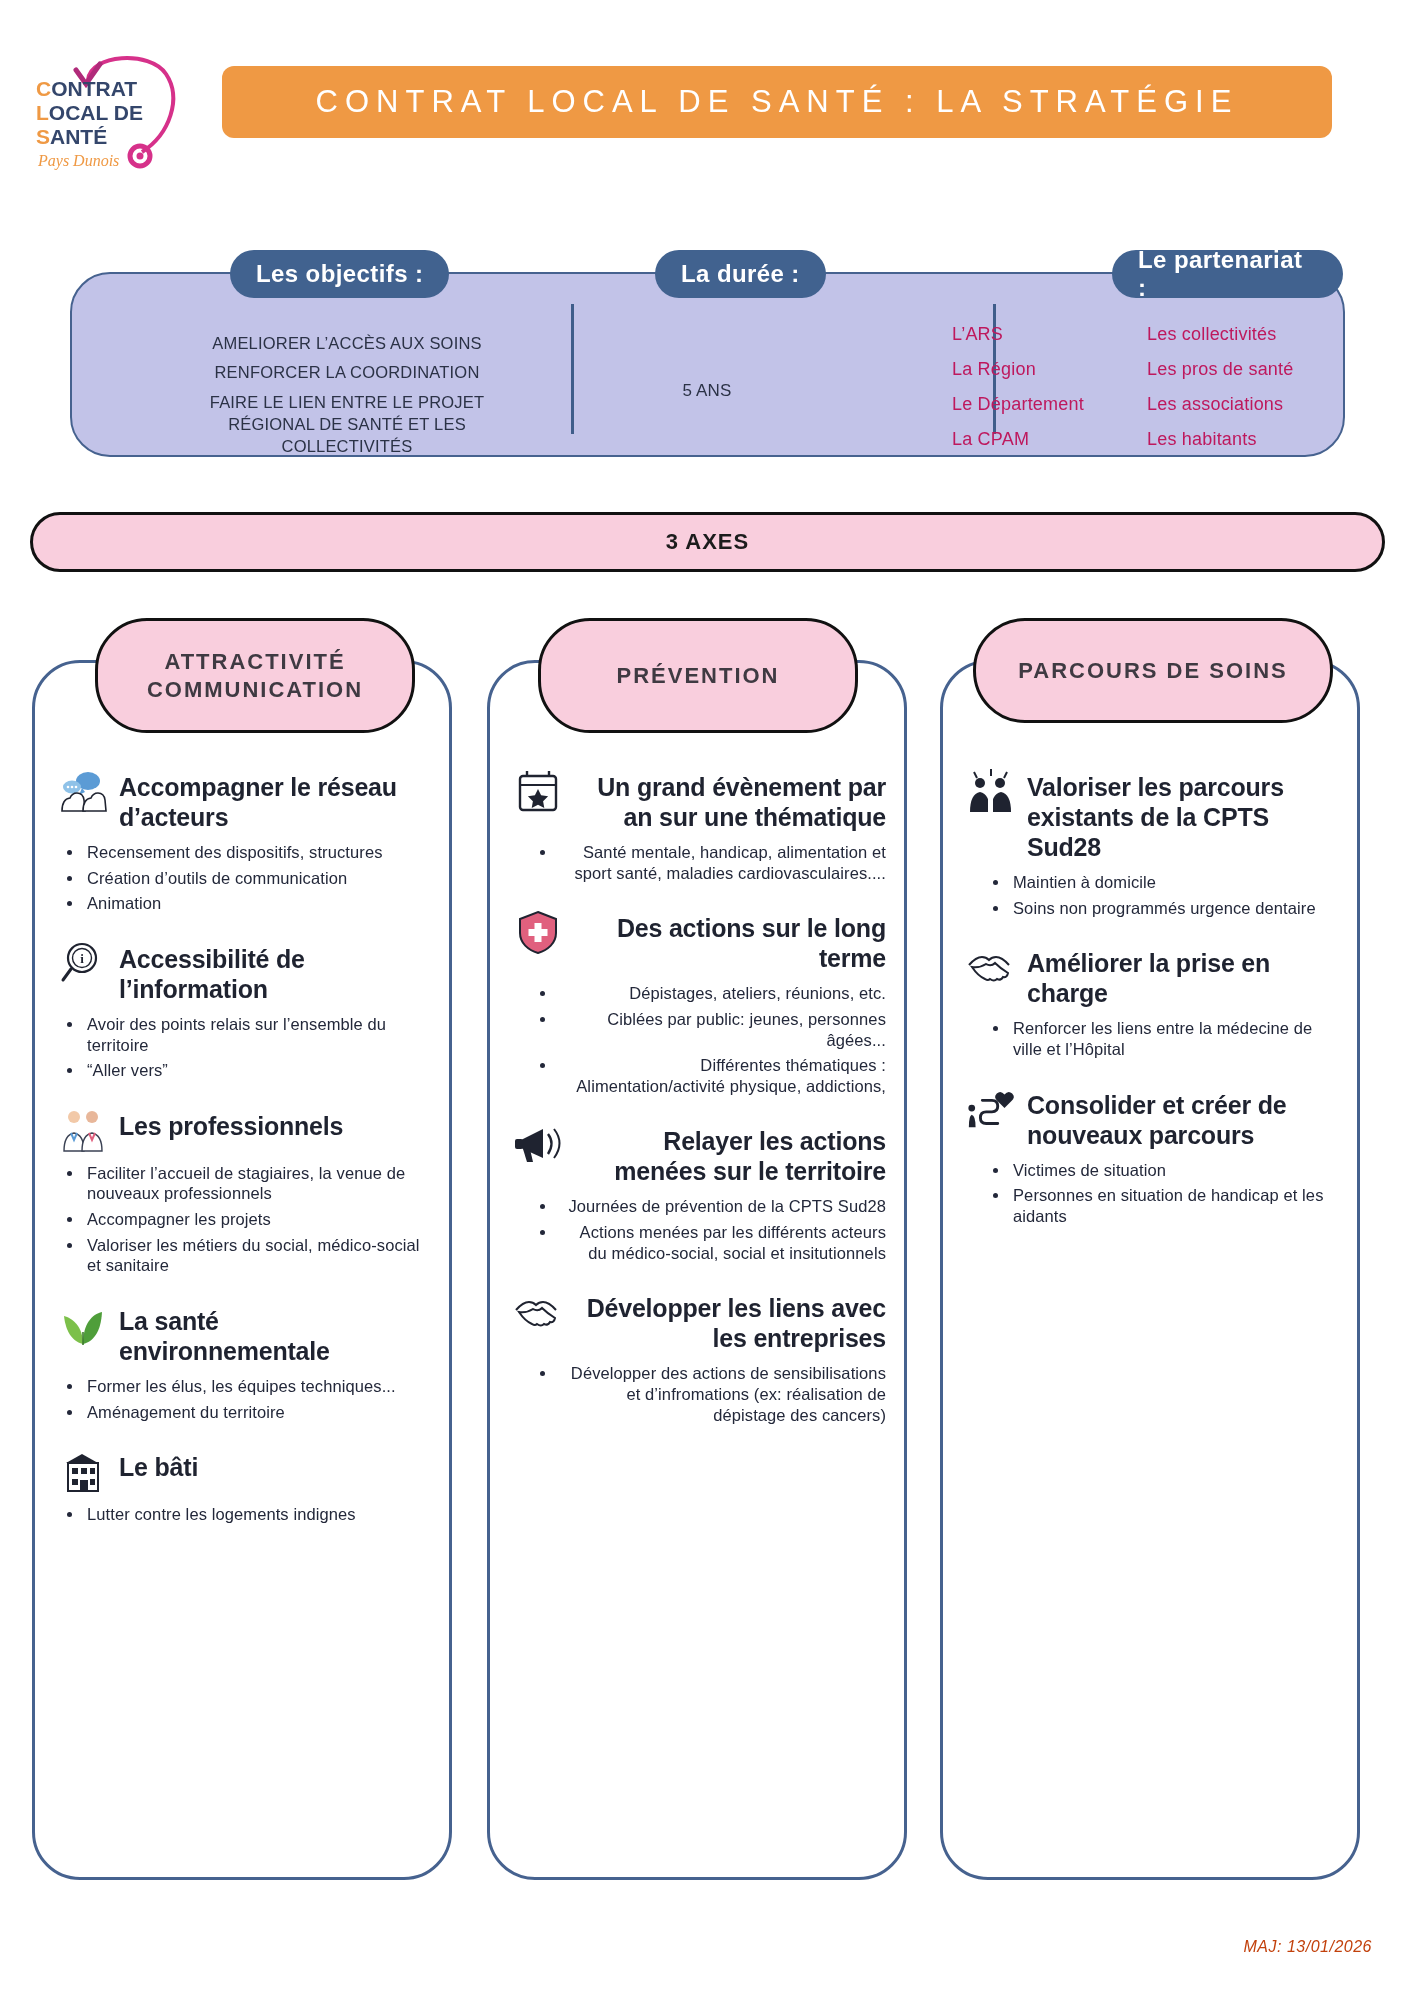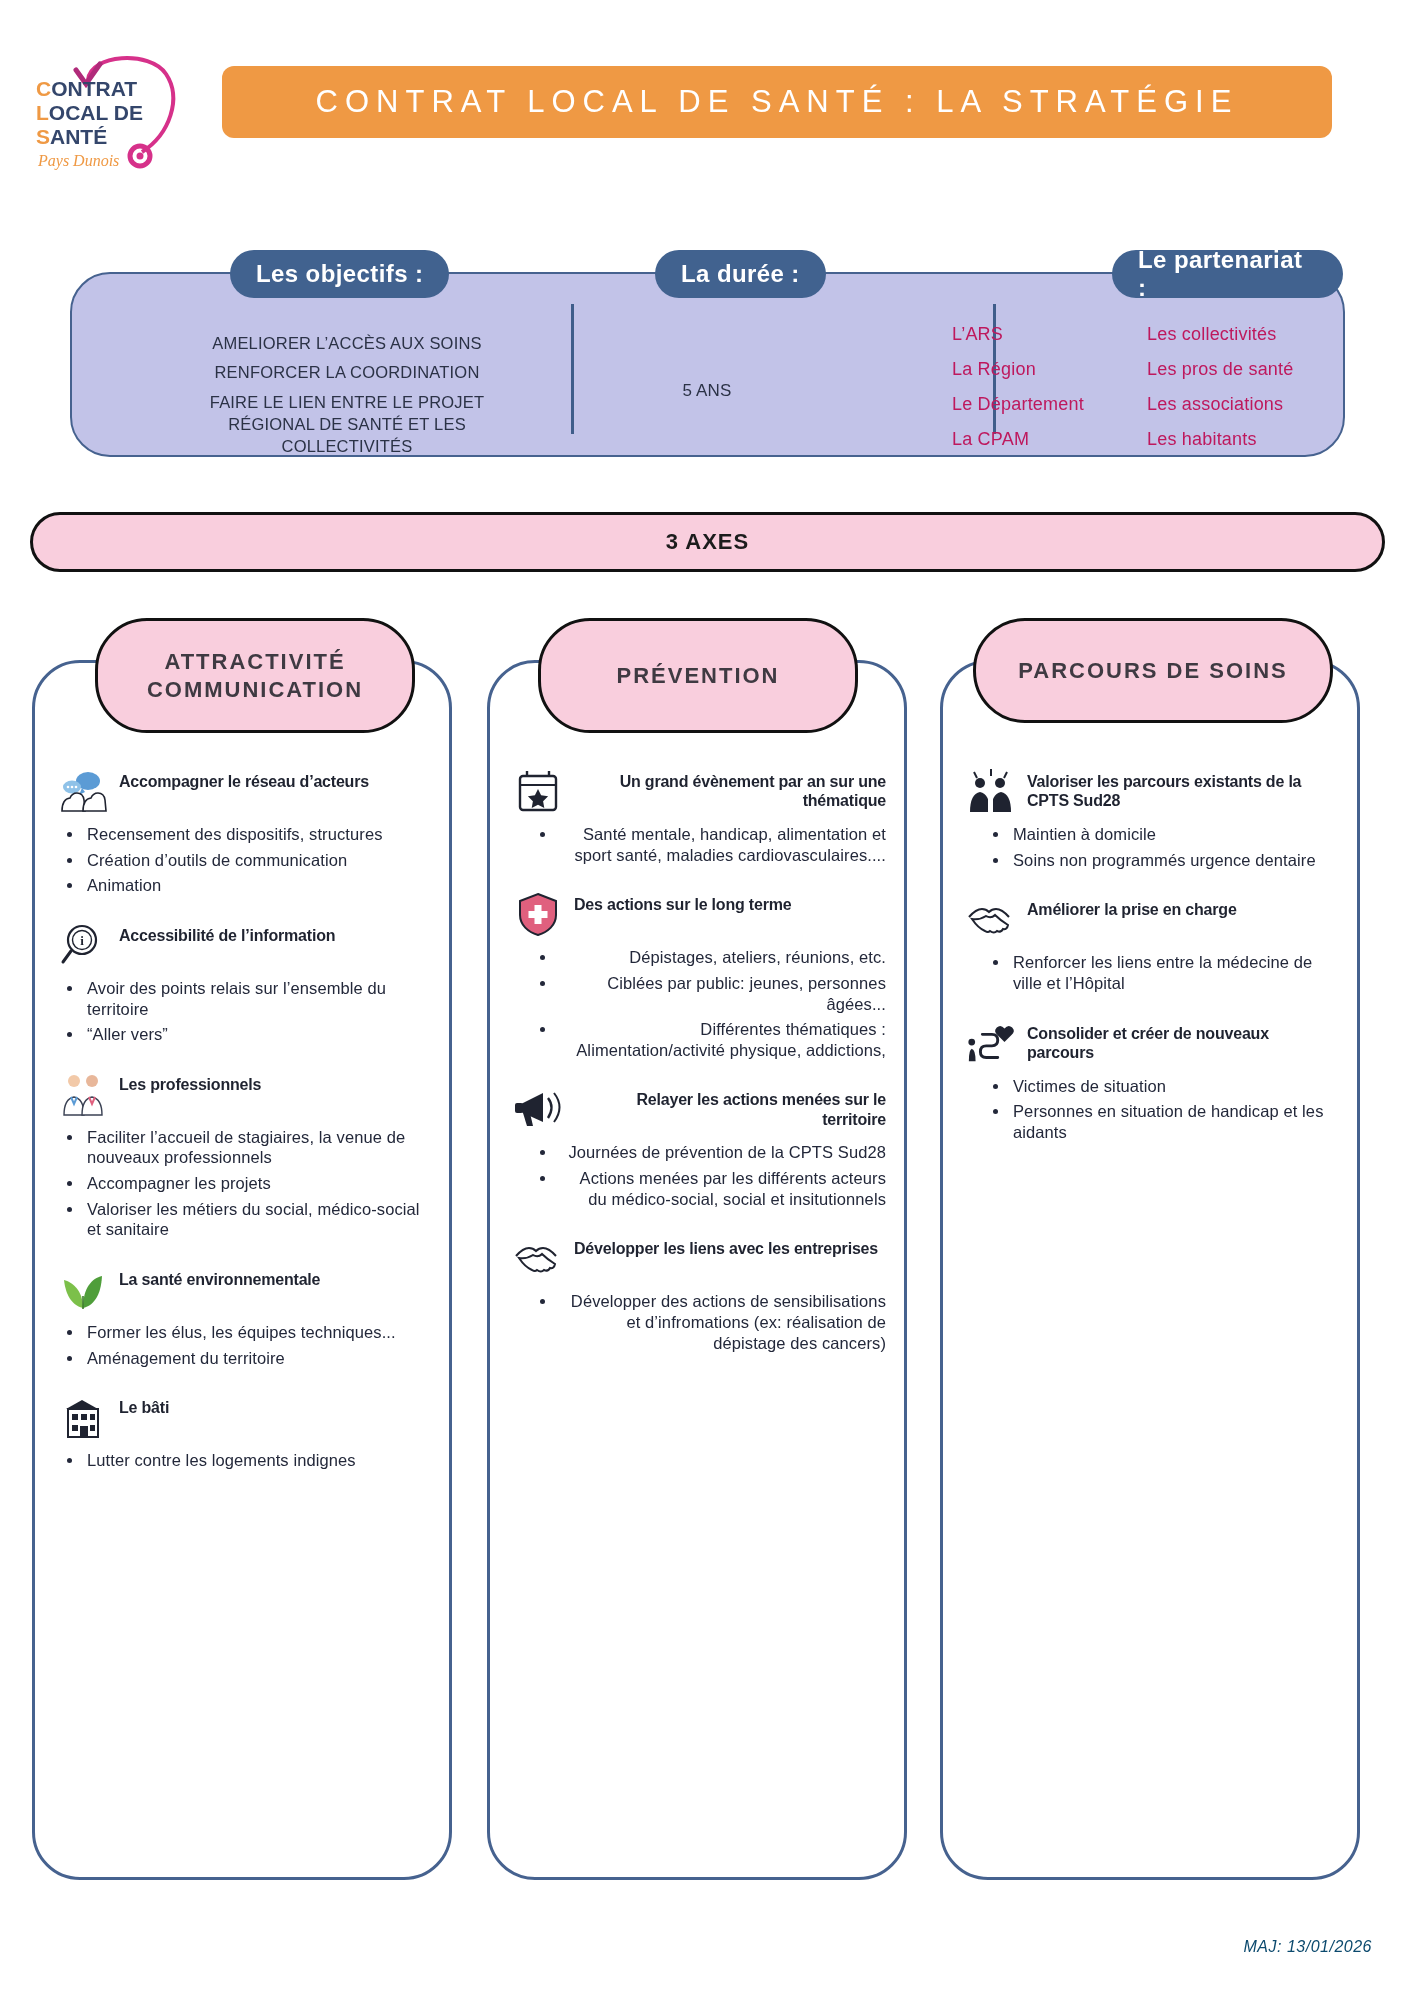--- a/index.html
+++ b/index.html
@@ -174,21 +174,21 @@
     align-items: flex-start;
     gap: 10px;
     margin-bottom: 10px;
   }
   .topic-icon {
     flex: 0 0 auto;
     width: 52px; height: 46px;
     display: flex; align-items: center; justify-content: center;
   }
   .topic-title {
-    font-size: 16px;
+    font-size: 25px;
     font-weight: 700;
     color: #1f2330;
     line-height: 1.2;
     padding-top: 4px;
     letter-spacing: -.2px;
   }
   ul.bullets {
     list-style: none;
     margin: 0 0 26px 4px;
   }
@@ -214,21 +214,21 @@
   
   .col.a2 .topic { margin-bottom: 10px; text-align: right; }
   .col.a3 .topic { margin-bottom: 10px; }
 
   
   .footer {
     position: absolute;
     right: 42px; bottom: 44px;
     font-style: italic;
     font-size: 16px;
-    color: #0c4a6e;
+    color: #c2410c;
     letter-spacing: .5px;
   }
 </style>
 </head>
 <body>
 
 <div class="page">
 
   <div class="header">
 

